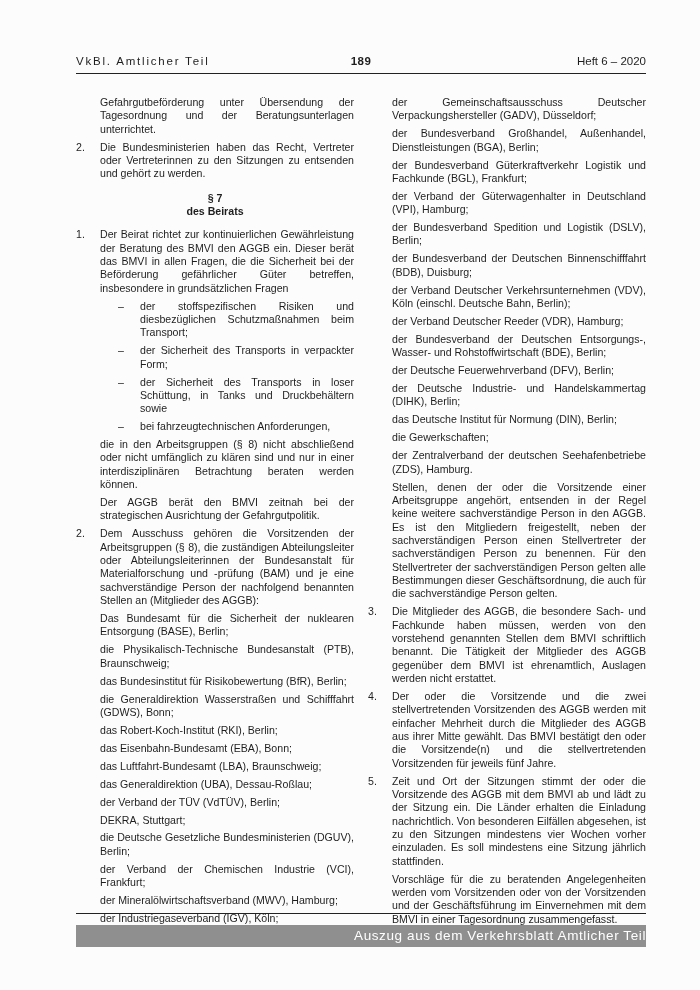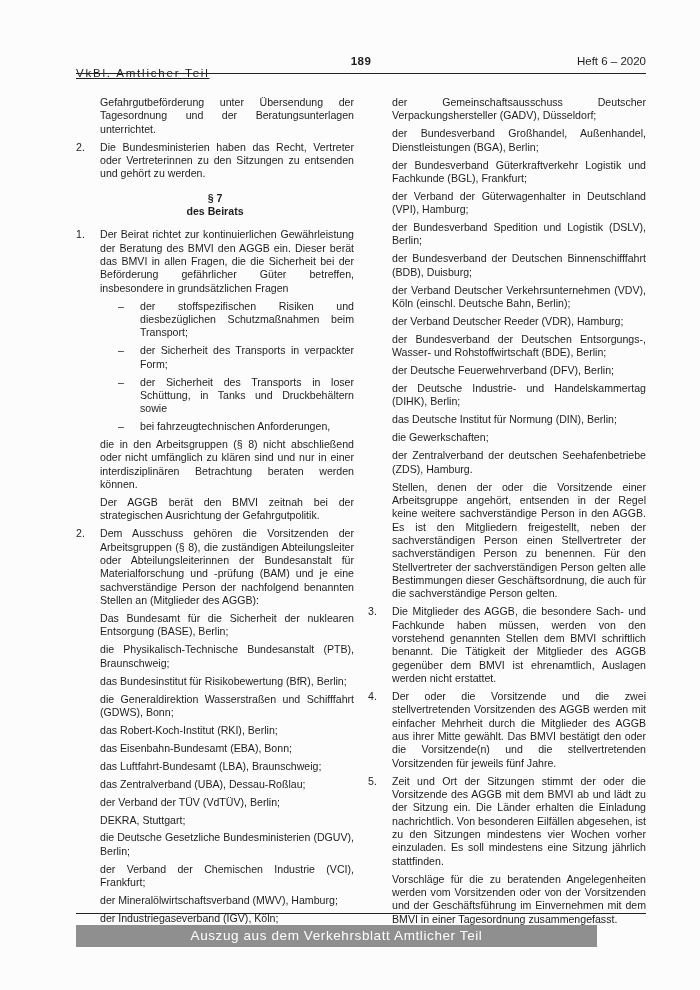--- a/index.html
+++ b/index.html
@@ -6,45 +6,45 @@
   html, body { width:700px; height:990px; }
   body { background:#fbfbfb; overflow:hidden; }
   .page {
     position:absolute; inset:0;
     background:#fcfcfc;
     color:#1e1e1e;
     font-family:"Liberation Sans","DejaVu Sans",sans-serif;
   }
   
   .hdr { position:absolute; top:55px; left:76px; width:570px; height:15px; font-size:11.5px; }
-  .hdr-left   { position:absolute; left:0; top:12px; letter-spacing:1.8px;text-decoration:underline; }
+  .hdr-left   { position:absolute; left:0; top:0; letter-spacing:1.8px; }
   .hdr-center { position:absolute; left:50%; top:0; transform:translateX(-50%); font-weight:bold; letter-spacing:.5px; }
   .hdr-right  { position:absolute; right:0; top:0; }
   .hdr-rule   { position:absolute; top:73px; left:76px; width:570px; border-top:1.6px solid #222; }
   
   .cols {
     position:absolute; top:96px; left:76px; width:570px;
     display:flex; gap:14px;
     font-size:10.6px; line-height:13.35px;
     text-align:justify; hyphens:auto;
   }
   .col { width:278px; flex:0 0 278px; }
   .plain    { margin:0 0 4.6px 24px; }
   .numitem  { position:relative; padding-left:24px; margin-bottom:4.6px; }
   .numitem .num { position:absolute; left:0; top:0; }
   .dashitem { position:relative; padding-left:64px; margin-bottom:4.6px; }
   .dashitem .dash { position:absolute; left:42px; top:0; }
   .sect { text-align:center; font-weight:bold; margin:11px 0 10px 0; hyphens:none; }
   
   .ftr-rule { position:absolute; top:913px; left:76px; width:570px; border-top:1.6px solid #222; }
   .banner {
-    position:absolute; top:925px; left:76px; width:521px; height:22px;
+    position:absolute; top:925px; left:76px; width:570px; height:22px;
     background:#8f8f8f; color:#ffffff;
     font-size:13.5px; line-height:22px; letter-spacing:.6px;
-    text-align:center;
+    text-align:right;
   }
 </style>
 </head>
 <body>
 
 <div class="page">
 
   <div class="hdr">
     <span class="hdr-left">VkBl. Amtlicher Teil</span>
     <span class="hdr-center">189</span>
@@ -97,21 +97,21 @@
         <span>Dem Ausschuss gehören die Vorsitzenden der Arbeitsgruppen (§ 8), die zuständigen Abteilungsleiter oder Abteilungsleiterinnen der Bundesanstalt für Materialforschung und -prüfung (BAM) und je eine sachverständige Person der nachfolgend benannten Stellen an (Mitglieder des AGGB):</span>
       </div>
 
       <p class="plain">Das Bundesamt für die Sicherheit der nuklearen Entsorgung (BASE), Berlin;</p>
       <p class="plain">die Physikalisch-Technische Bundesanstalt (PTB), Braunschweig;</p>
       <p class="plain">das Bundesinstitut für Risikobewertung (BfR), Berlin;</p>
       <p class="plain">die Generaldirektion Wasserstraßen und Schifffahrt (GDWS), Bonn;</p>
       <p class="plain">das Robert-Koch-Institut (RKI), Berlin;</p>
       <p class="plain">das Eisenbahn-Bundesamt (EBA), Bonn;</p>
       <p class="plain">das Luftfahrt-Bundesamt (LBA), Braunschweig;</p>
-      <p class="plain">das Zentralverband (UBA), Dessau-Roßlau;</p>
+      <p class="plain">das Generaldirektion (UBA), Dessau-Roßlau;</p>
       <p class="plain">der Verband der TÜV (VdTÜV), Berlin;</p>
       <p class="plain">DEKRA, Stuttgart;</p>
       <p class="plain">die Deutsche Gesetzliche Bundesministerien (DGUV), Berlin;</p>
       <p class="plain">der Verband der Chemischen Industrie (VCI), Frankfurt;</p>
       <p class="plain">der Mineralölwirtschaftsverband (MWV), Hamburg;</p>
       <p class="plain">der Industriegaseverband (IGV), Köln;</p>
       <p class="plain">der Verband der Automobilindustrie (VDA), Berlin;</p>
     </div>
 
     <div class="col">

